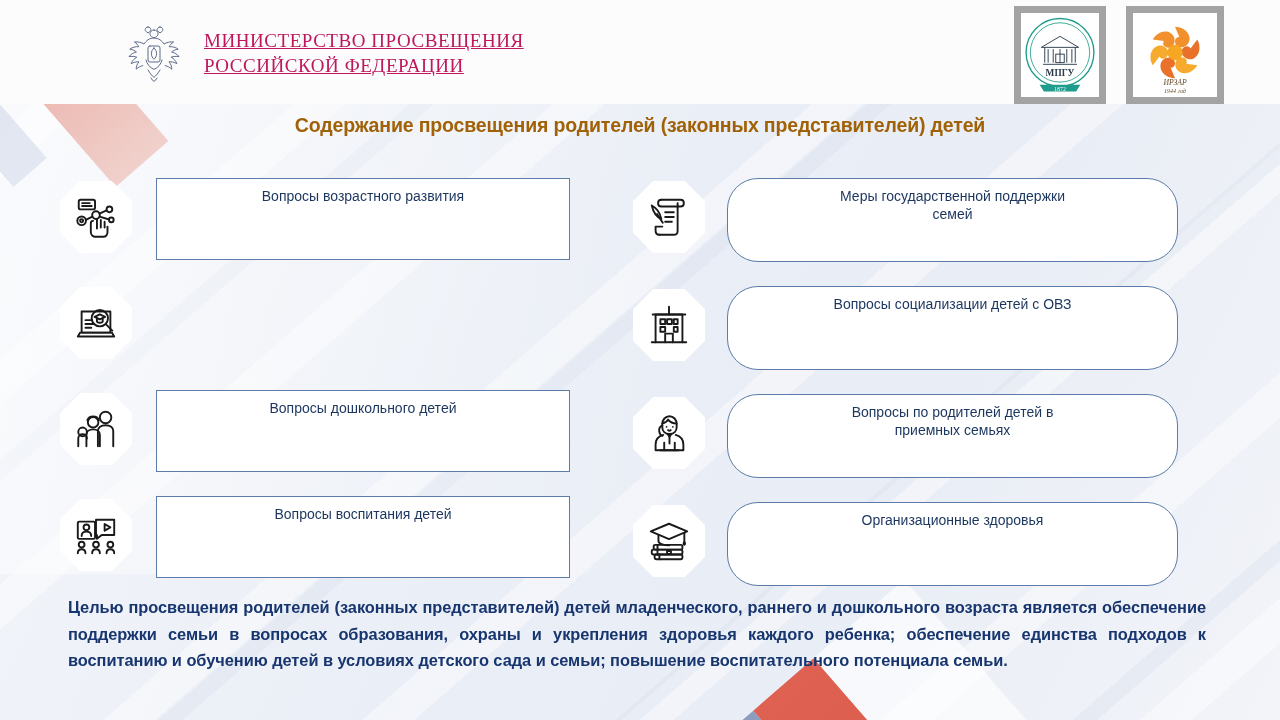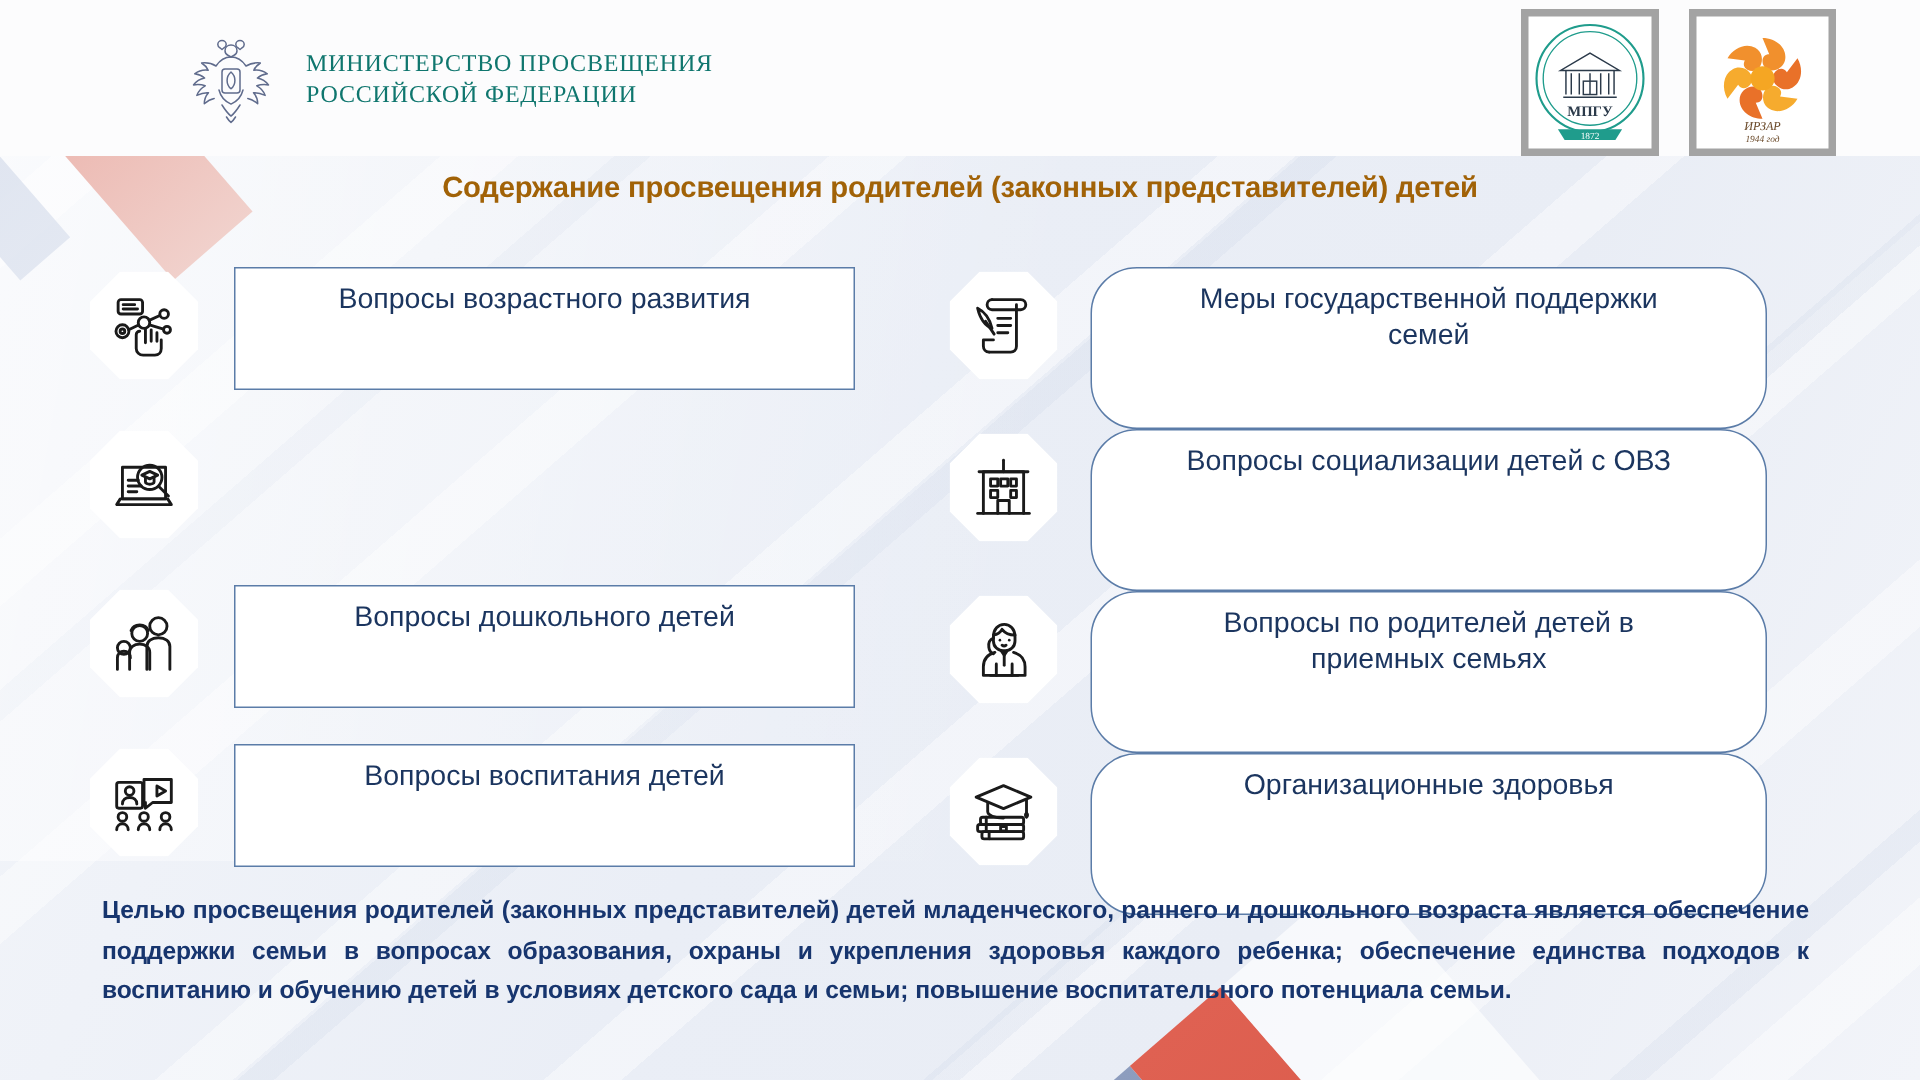--- a/index.html
+++ b/index.html
@@ -96,33 +96,34 @@
     background:linear-gradient(100deg,rgba(255,255,255,.55),rgba(255,255,255,0) 75%);
   }
 
   
   .emblem-block {
     position:absolute; left:118px; top:20px;
     display:flex; align-items:center; gap:14px;
   }
   .emblem-svg { width:72px; height:66px; display:block; }
   .ministry-text {
-    color:#0f766e;
+    color:#be185d;
     font-family:"Liberation Serif", serif;
-    font-size:16px;
+    font-size:19px;
     letter-spacing:.55px;
     line-height:1.33;
     white-space:pre-line;
     text-transform:uppercase;
+    text-decoration:underline;
   }
 
   .logo-mpgu, .logo-irzar {
     position:absolute; top:6px;
     background:#ffffff;
-    border:5px solid #a3a3a3;
+    border:7px solid #a3a3a3;
   }
   .logo-mpgu  { left:1014px; width:92px;  height:98px; }
   .logo-irzar { left:1126px; width:98px;  height:98px; }
   .logo-mpgu svg, .logo-irzar svg { display:block; width:100%; height:100%; }
 
   
   .slide-title {
     position:absolute; left:190px; top:112px; width:900px;
     text-align:center;
     color:#a16207;
@@ -164,27 +165,27 @@
   .icon-badge svg { width:46px; height:46px; display:block; }
 
   .box {
     flex:1 1 auto;
     background:#ffffff;
     border:1.6px solid #5b7ca8;
     display:block;
     padding:9px 14px 0 14px;
   }
   .col-left  .box { height:82px; margin-left:24px; }
-  .col-right .box { height:108px; margin-left:22px;border-radius:31px; }
+  .col-right .box { height:84px; margin-left:22px;border-radius:31px; }
 
   .box-text {
     display:block;
     text-align:center;
     color:#1b355f;
-    font-size:19px;
+    font-size:14px;
     line-height:1.26;
     white-space:pre-line;
   }
 
   
   .footnote {
     position:absolute; left:68px; top:594px; width:1138px;
     color:#17356e;
     font-size:16.4px;
     font-weight:bold;

